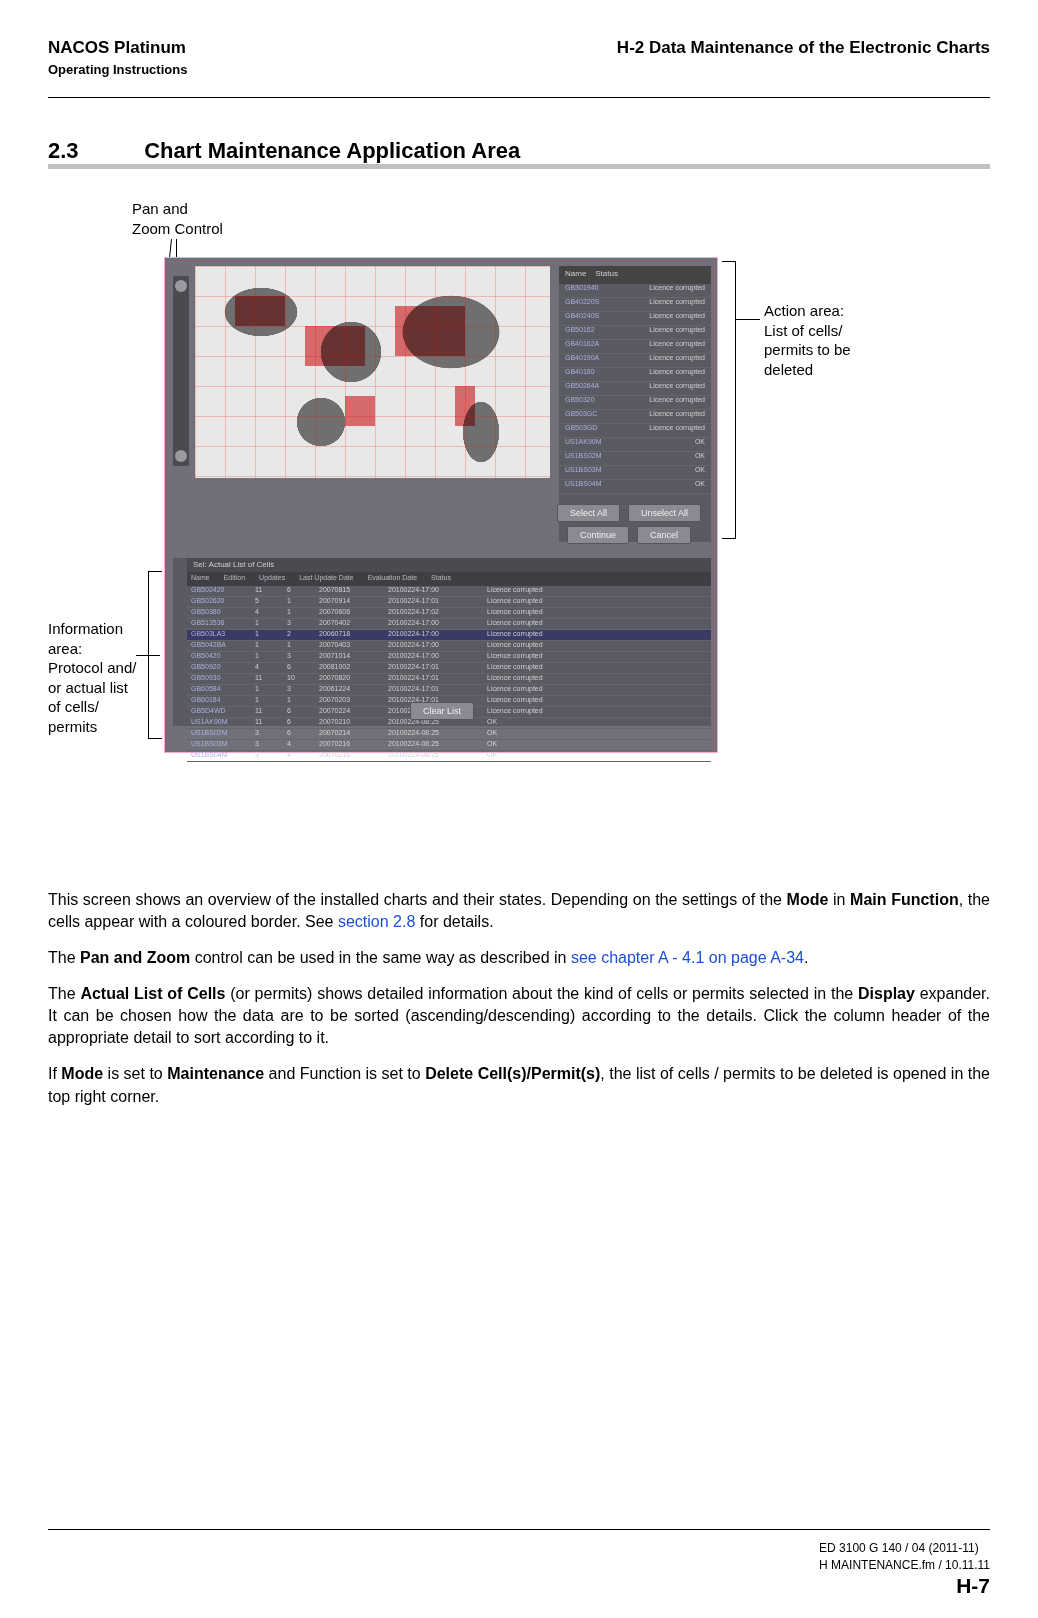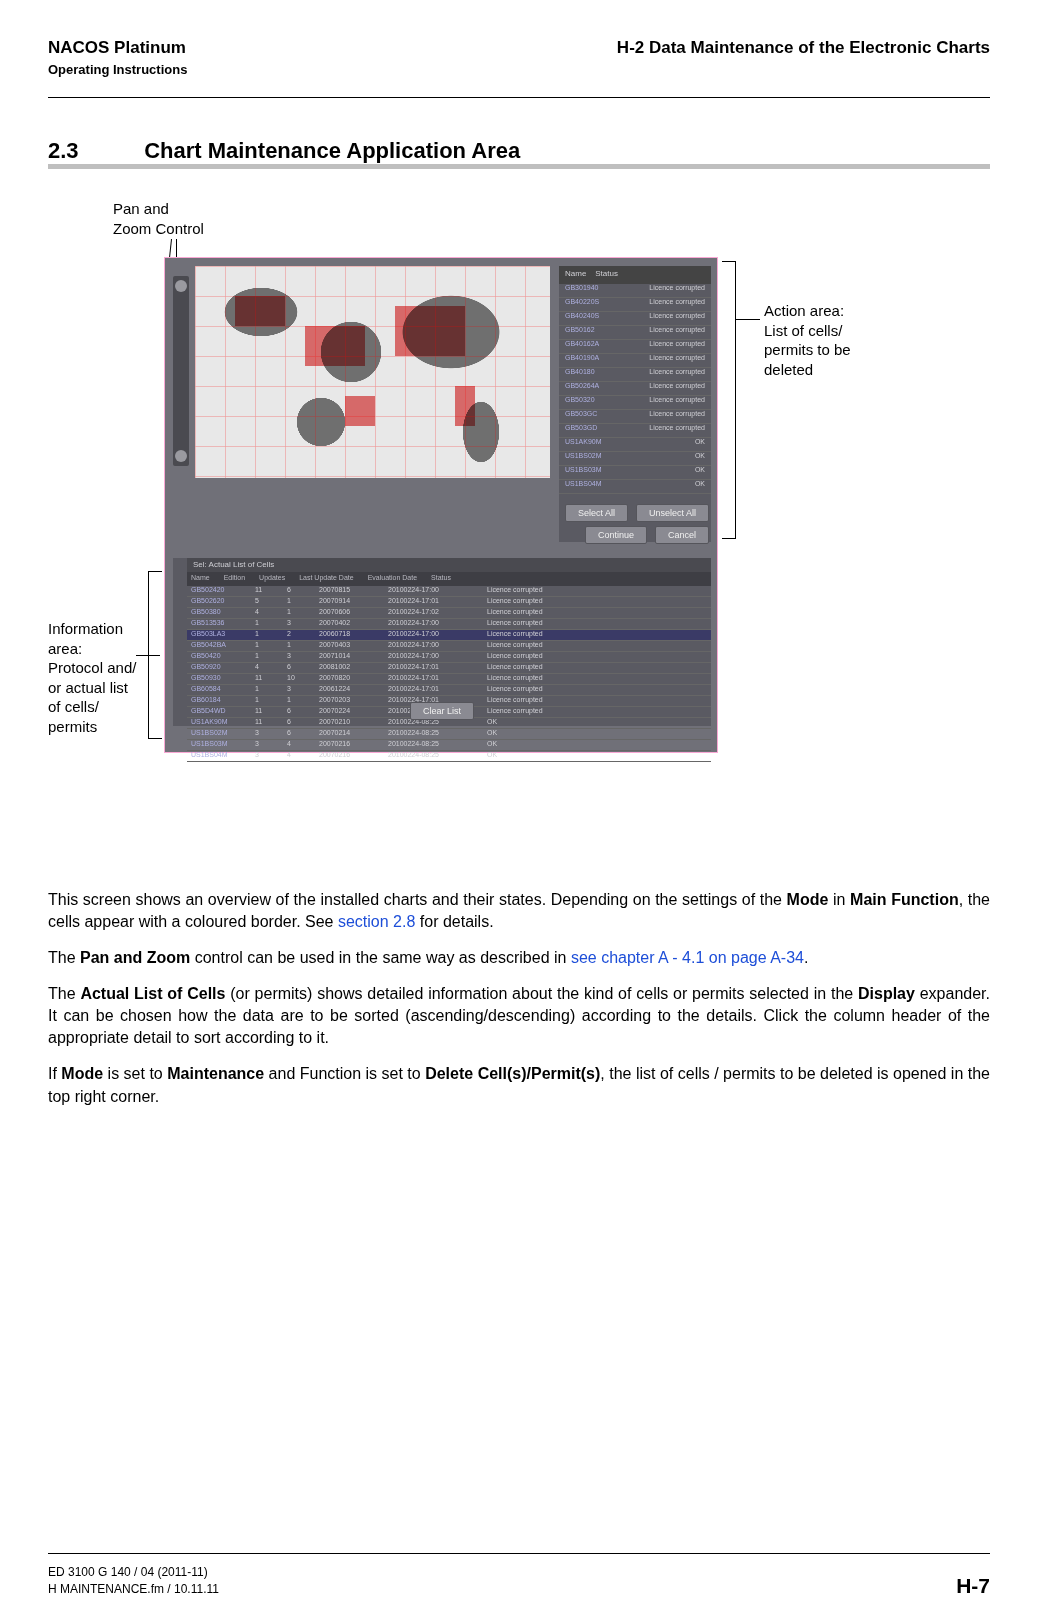--- a/index.html
+++ b/index.html
@@ -20,21 +20,21 @@
   .section-heading {
     font-weight: bold;
     font-size: 22px;
     margin-bottom: 0;
   }
   .section-heading .num { display: inline-block; width: 90px; }
   .grey-rule { border: 0; border-top: 5px solid #bfbfbf; margin-bottom: 30px; }
 
   .figure-area { position: relative; height: 560px; margin-bottom: 130px; }
   .callout { font-size: 15px; color: #000; position: absolute; line-height: 1.3; }
-  .co-pan { left: 65px; top: 0; }
+  .co-pan { left: 84px; top: 0; }
   .co-action { left: 716px; top: 102px; }
   .co-info { left: 0; top: 420px; width: 110px; }
 
   .screenshot {
     position: absolute;
     left: 116px; top: 58px;
     width: 554px; height: 496px;
     background: #707078;
     border: 1px solid #f9a8d4;
   }
@@ -97,21 +97,21 @@
     font-size:8px; padding:3px 6px;
   }
   .action-row {
     height:14px; display:flex; justify-content:space-between;
     padding:0 6px; font-size:7px; color:#cfcfd4;
     border-bottom:1px solid #666;
   }
   .action-row .cell-id { color:#aeb0e0; }
   .btn-row {
     position:absolute; right:8px; width:160px;
-    display:flex; gap:8px; justify-content:flex-end;
+    display:flex; gap:8px; justify-content:center;
   }
   .btn-row.r1 { top:246px; }
   .btn-row.r2 { top:268px; }
   .ui-btn {
     background:#8a8a92; color:#f0f0f0; font-size:9px;
     padding:3px 12px; border:1px solid #55555b; border-radius:2px;
   }
 
   .info-panel {
     position:absolute;
@@ -173,21 +173,21 @@
 
   .body-text { font-size: 16px; line-height: 1.38; text-align: justify; }
   .body-text p { margin-bottom: 14px; }
   .link { color: #1d4ed8; }
   b { font-weight: bold; }
 
   .footer {
     position:absolute; left:48px; right:48px; bottom:20px;
   }
   .bot-rule { border:0; border-top:1px solid #000; margin-bottom:10px; }
-  .footer-row { display:flex; justify-content:space-between; align-items:flex-end; }
+  .footer-row { display:flex; justify-content:space-between; align-items:flex-end;flex-direction:column; }
   .footer-left { font-size:12px; line-height:1.4; }
   .footer-right { font-size:21px; font-weight:bold; }
 </style>
 </head>
 <body>
 
 <div class="header-row">
   <div class="hdr-left-1">NACOS Platinum</div>
   <div class="hdr-right-1">H-2   Data Maintenance of the Electronic Charts</div>
 </div>

